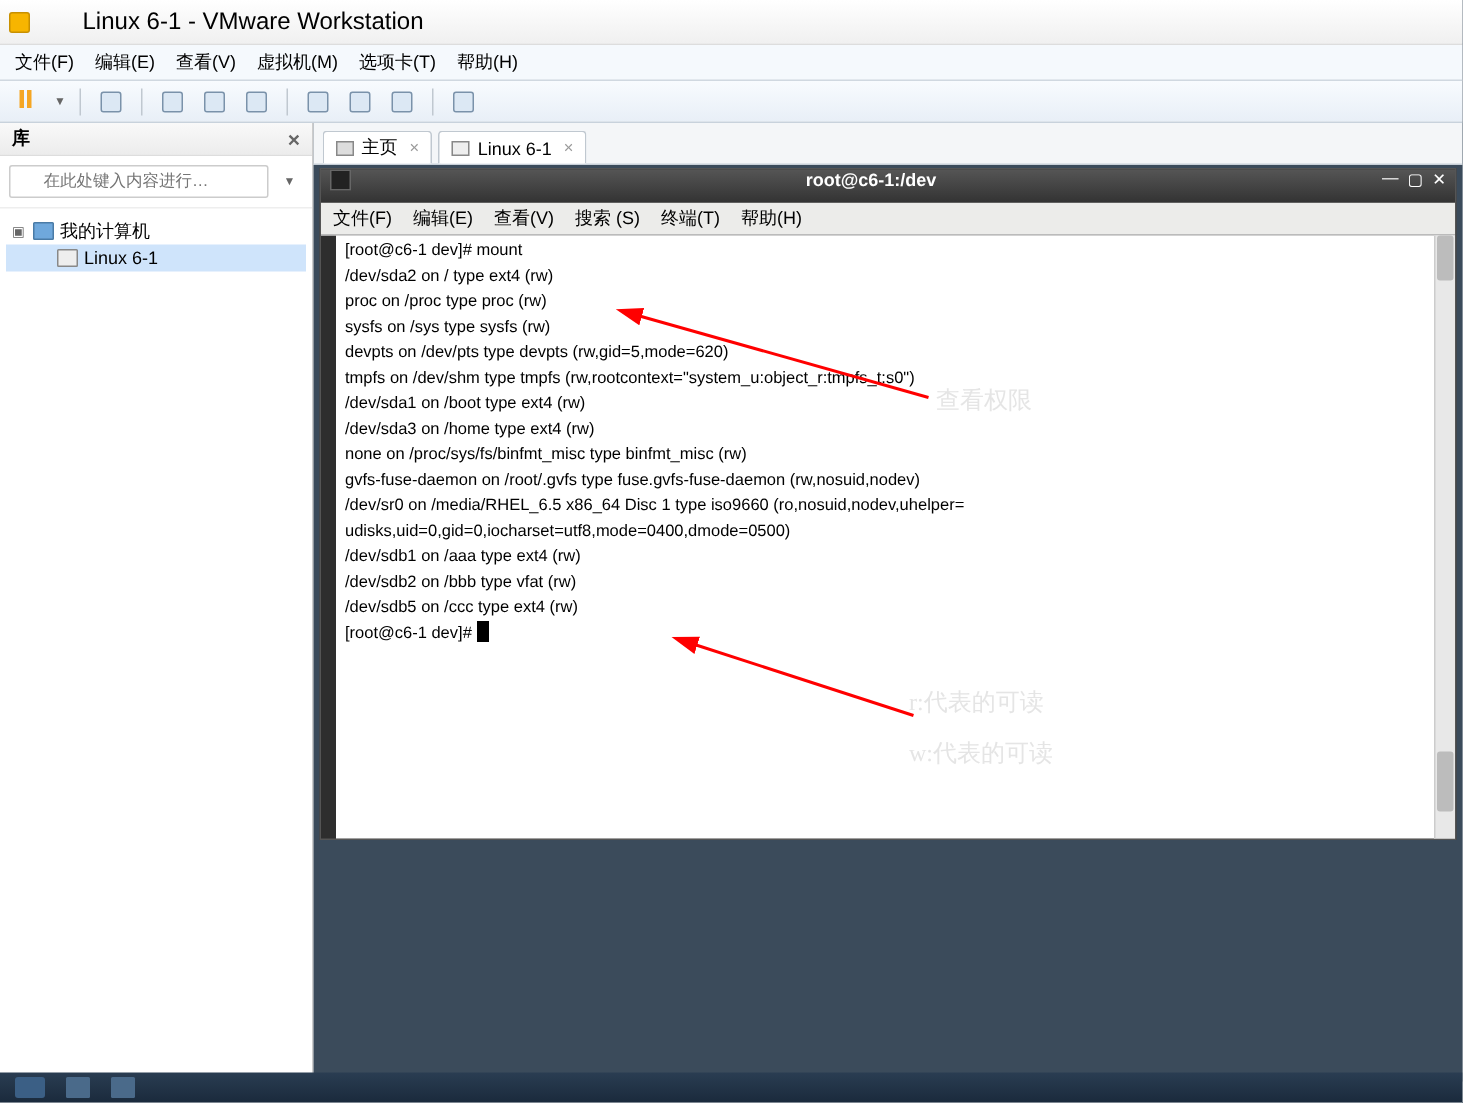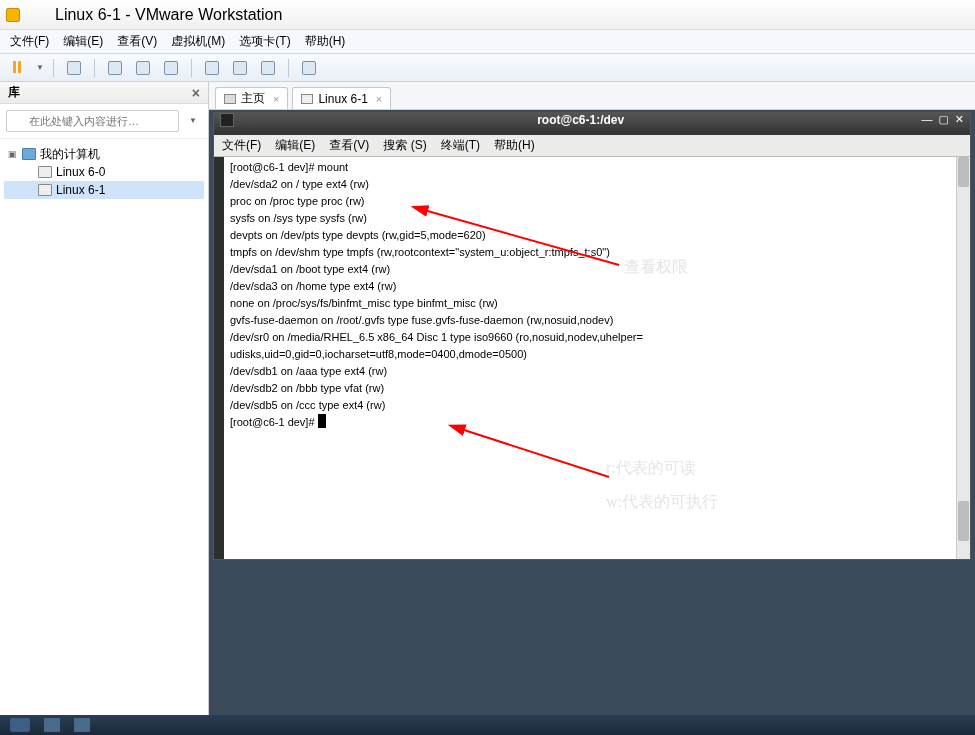--- a/index.html
+++ b/index.html
@@ -147,24 +147,20 @@
         <input class="search-input" placeholder="在此处键入内容进行…" style="">
         <span class="dd">▼</span>
       </div>
     </div>
     <div class="tree">
       <div class="tree-row">
         <span class="twisty">▣</span>
         <span class="node-icon"></span>
         <span>我的计算机</span>
       </div>
-      <div class="tree-row indent1">
-        <span class="vm-node-icon"></span>
-        <span>Linux 6-0</span>
-      </div>
       <div class="tree-row indent1 sel">
         <span class="vm-node-icon"></span>
         <span>Linux 6-1</span>
       </div>
     </div>
   </div>
 
   <div class="content">
     <div class="tabs-row">
       <div class="tab">
@@ -210,21 +206,21 @@
         <defs>
           <marker id="ah" markerWidth="10" markerHeight="10" refX="2" refY="3" orient="auto">
             <path d="M0,0 L0,6 L9,3 z" fill="#ff0000"></path>
           </marker>
         </defs>
         <line x1="410" y1="183" x2="215" y2="128" stroke="#ff0000" stroke-width="2" marker-end="url(#ah)"></line>
         <line x1="400" y1="395" x2="252" y2="347" stroke="#ff0000" stroke-width="2" marker-end="url(#ah)"></line>
       </svg>
       <div class="anno-text" style="left:415px; top:175px;">查看权限</div>
       <div class="anno-text" style="left:397px; top:376px;">r:代表的可读</div>
-      <div class="anno-text" style="left:397px; top:410px;">w:代表的可执行</div>
+      <div class="anno-text" style="left:397px; top:410px;">w:代表的可读</div>
     </div>
 
   </div>
 </div>
 
 <div class="footer">
   <span class="start"></span>
   <span class="taskicon"></span>
   <span class="taskicon"></span>
 </div>

